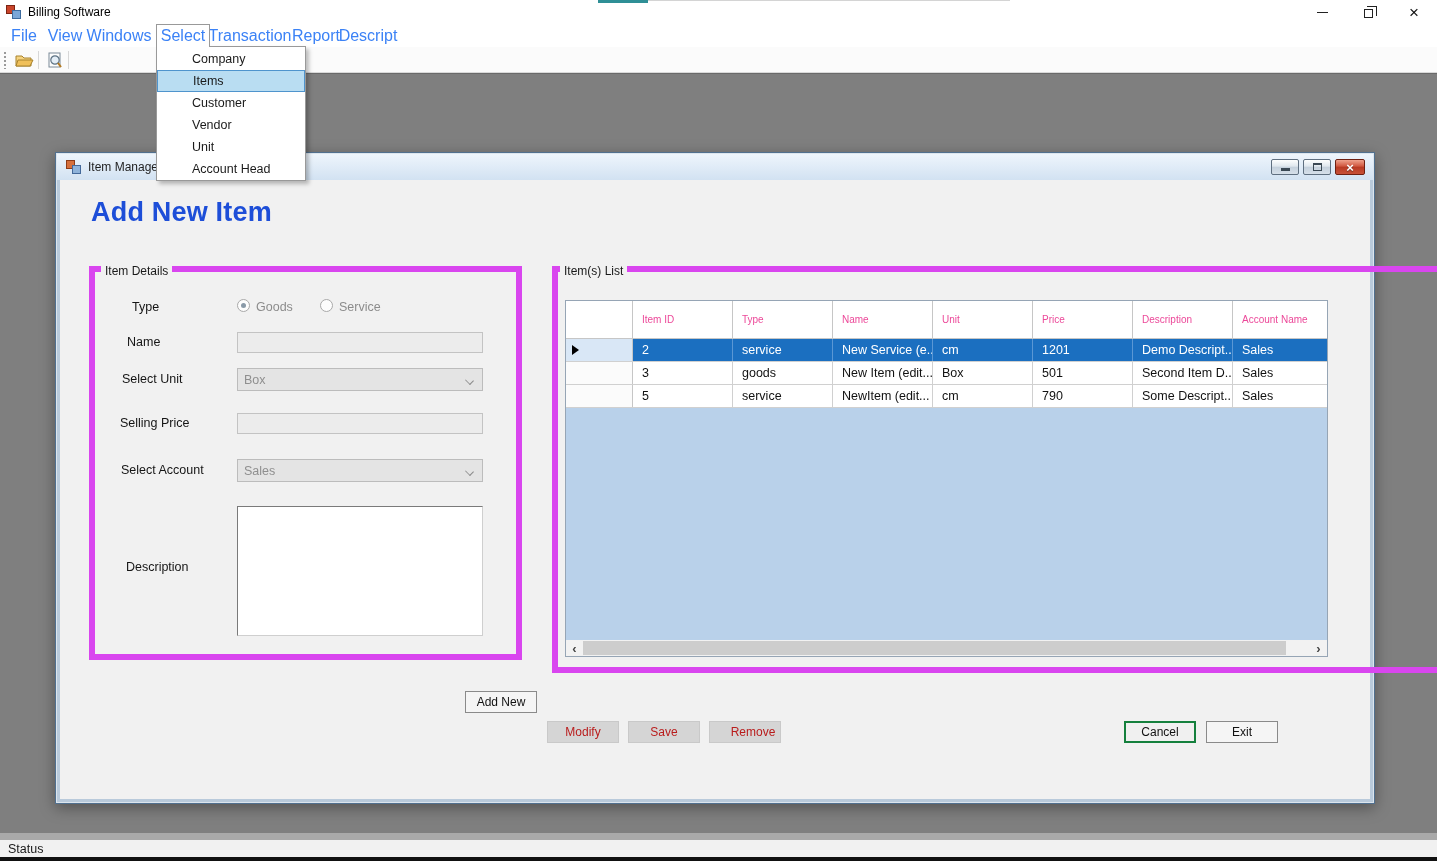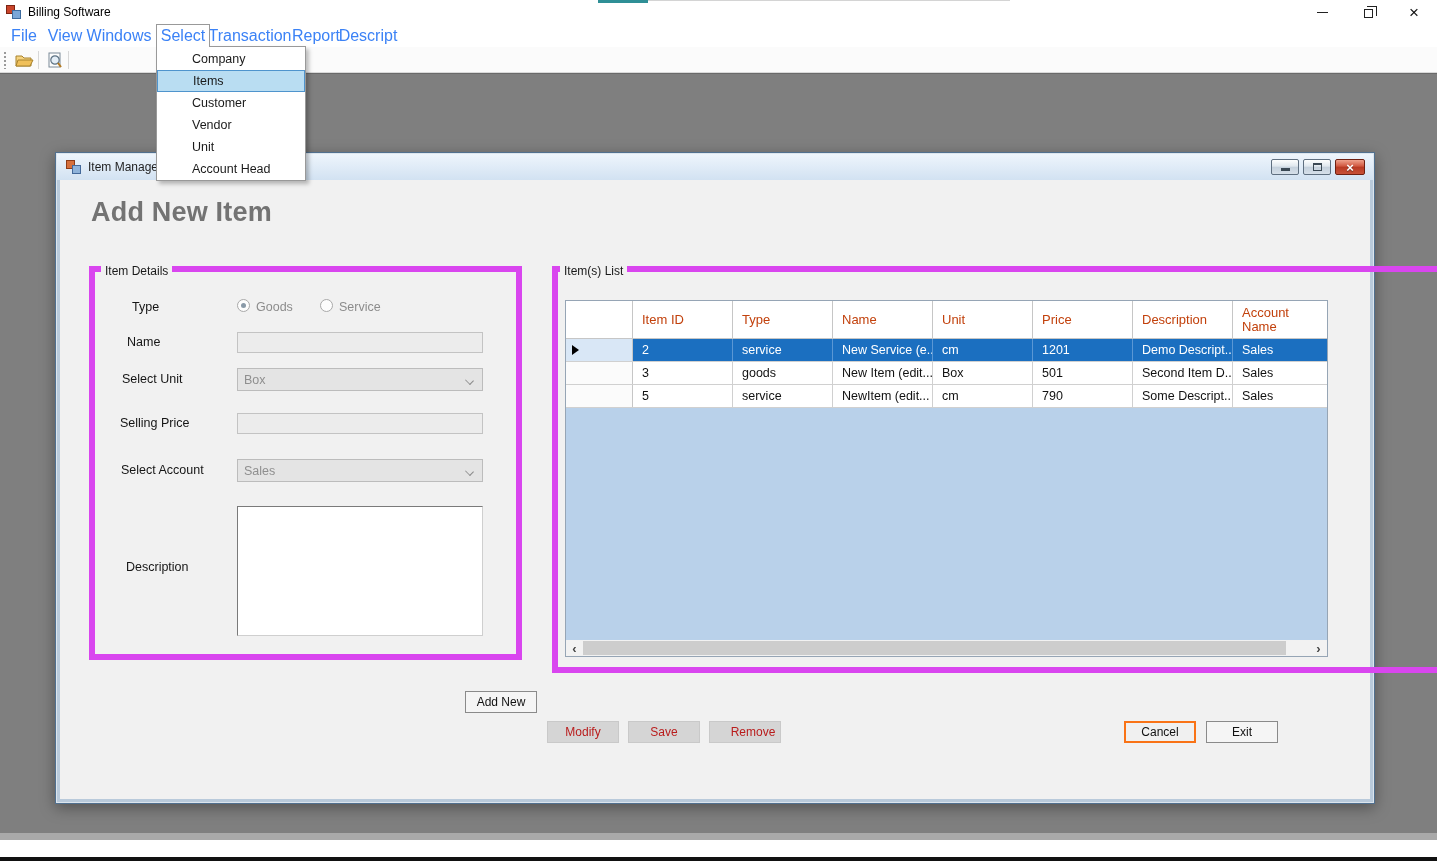--- a/index.html
+++ b/index.html
@@ -58,21 +58,21 @@
   .aero-btn { width:28px; height:16px; border:1px solid #5f6f80; border-radius:2px;
               background:linear-gradient(#fdfefe,#dfe7ee 45%,#c4d0dc 50%,#d6e0ea); display:flex; align-items:center; justify-content:center; }
   .aero-btn.close { width:30px; background:linear-gradient(#efa28d,#d express 45%,#c0422c 50%,#cf5a40); }
   .aero-btn.close { background:linear-gradient(#efa28d,#d0573f 45%,#b83a23 50%,#c85138); border:1px solid #6e2012; }
   .glyph-cw-min { width:9px; height:3px; background:#3a4854; margin-top:5px; }
   .glyph-cw-max { width:9px; height:8px; border:1px solid #3a4854; border-top-width:2px; background:transparent; }
   .glyph-cw-close { color:#fff; font-weight:bold; font-size:13px; line-height:13px; text-shadow:0 1px 1px rgba(0,0,0,.4); }
 
   .cw-client { position:absolute; left:4px; top:27px; right:4px; bottom:4px; background:#f1f1f1; }
 
-  .heading { position:absolute; left:31px; top:17px; font-size:27px; font-weight:bold; color:#737373; letter-spacing:0.2px; }
+  .heading { position:absolute; left:31px; top:17px; font-size:27px; font-weight:bold; color:#1d4ed8; letter-spacing:0.2px; }
 
   .groupbox { position:absolute; border:6px solid #d946ef; }
   .gb-label { position:absolute; top:-8px; background:#f1f1f1; padding:0 4px; font-size:12px; color:#1a1a1a; }
 
   .item-details { left:29px; top:86px; width:433px; height:394px; }
   .items-list   { left:492px; top:86px; width:924px; height:407px; }
 
   .field-label { position:absolute; font-size:12.5px; color:#151515; }
   .text-input { position:absolute; width:246px; height:21px; background:#ececec; border:1px solid #c3c3c3; font:12px "Liberation Sans",sans-serif; color:#555; padding:0 5px; }
   .combo { position:absolute; width:246px; height:23px; background:#e4e4e4; border:1px solid #bcbcbc; display:flex; align-items:center; padding-left:6px; color:#8f8f8f; font-size:12.5px; }
@@ -82,38 +82,38 @@
 
   .radio { position:absolute; width:13px; height:13px; border:1px solid #a9a9a9; border-radius:50%; background:#fdfdfd; }
   .radio.checked:after { content:""; position:absolute; left:3px; top:3px; width:5px; height:5px; border-radius:50%; background:#8a9aa8; }
   .radio-label { position:absolute; font-size:12.5px; color:#8c8c8c; }
 
   
   .grid { position:absolute; left:7px; top:28px; width:763px; height:357px; background:#b9d1ea; border:1px solid #96a5b5; }
   .grid-row, .grid-header { display:flex; }
   .gcell { height:100%; border-right:1px solid #d0d0d0; display:flex; align-items:center; padding-left:9px; overflow:hidden; white-space:nowrap; }
   .grid-header { height:38px; background:#fff; border-bottom:1px solid #c6c6c6; }
-  .grid-header .gcell { border-right:1px solid #c6c6c6; font-size:13px; color:#c2410c; line-height:14px; }
+  .grid-header .gcell { border-right:1px solid #c6c6c6; font-size:10px; color:#ec4899; line-height:14px; }
   .grid-row { height:23px; background:#fff; border-bottom:1px solid #d0d0d0; font-size:12.5px; }
   .grid-row.selected { background:#1b6fc0; color:#fff; }
   .grid-row.selected .gcell { border-right:1px solid #5a97d4; }
   .grid-row.selected .sel-cell { background:#d9e7f6; border-right:1px solid #c6c6c6; }
   .sel-cell { background:#fbfbfb; border-right:1px solid #c6c6c6 !important; padding-left:6px; }
   .row-arrow { width:0; height:0; border-left:7px solid #000; border-top:5px solid transparent; border-bottom:5px solid transparent; }
   .c0{width:67px;} .c1{width:100px;} .c2{width:100px;} .c3{width:100px;} .c4{width:100px;} .c5{width:100px;} .c6{width:100px;} .c7{width:94px; border-right:none !important;}
   .hscroll { position:absolute; left:0; bottom:0; width:761px; height:16px; background:#f2f2f2; display:flex; align-items:center; }
   .hs-arrow { width:17px; height:16px; display:flex; align-items:center; justify-content:center; color:#444; font-size:13px; font-weight:bold; }
   .hs-thumb { height:14px; margin-top:0; background:#cdcdcd; width:703px; }
   .hs-spacer { width:24px; }
 
   
   .btn { position:absolute; height:22px; width:72px; font:12px "Liberation Sans",sans-serif; text-align:center; line-height:20px; }
   .btn.enabled { background:#f5f5f5; border:1px solid #8a8a8a; color:#111; }
   .btn.disabled { background:#d5d5d5; border:1px solid #c9c9c9; color:#b91c1c; }
-  .btn.focused { background:#f0f0f0; border:2px solid #f97316; color:#111; line-height:18px; }
+  .btn.focused { background:#f0f0f0; border:2px solid #15803d; color:#111; line-height:18px; }
 
   
   .mdi-bottom { position:absolute; left:0; top:833px; width:1437px; height:7px; background:#a9a9a9; }
   .statusbar { position:absolute; left:0; top:840px; width:1437px; height:17px; background:#f1f1f1; }
   .status-text { position:absolute; left:8px; top:2px; font-size:12.5px; color:#1a1a1a; }
   .bottom-black { position:absolute; left:0; top:857px; width:1437px; height:4px; background:#111; }
 
   svg { display:block; }
 </style>
 </head>
@@ -299,15 +299,18 @@
   <div class="dropdown">
     <div class="menu-option">Company</div>
     <div class="menu-option highlight">Items</div>
     <div class="menu-option">Customer</div>
     <div class="menu-option">Vendor</div>
     <div class="menu-option">Unit</div>
     <div class="menu-option">Account Head</div>
   </div>
 
   <div class="mdi-bottom"></div>
+  <div class="statusbar">
+    <div class="status-text">Status</div>
+  </div>
   <div class="bottom-black"></div>
 
 </div>
 
 </body></html>

